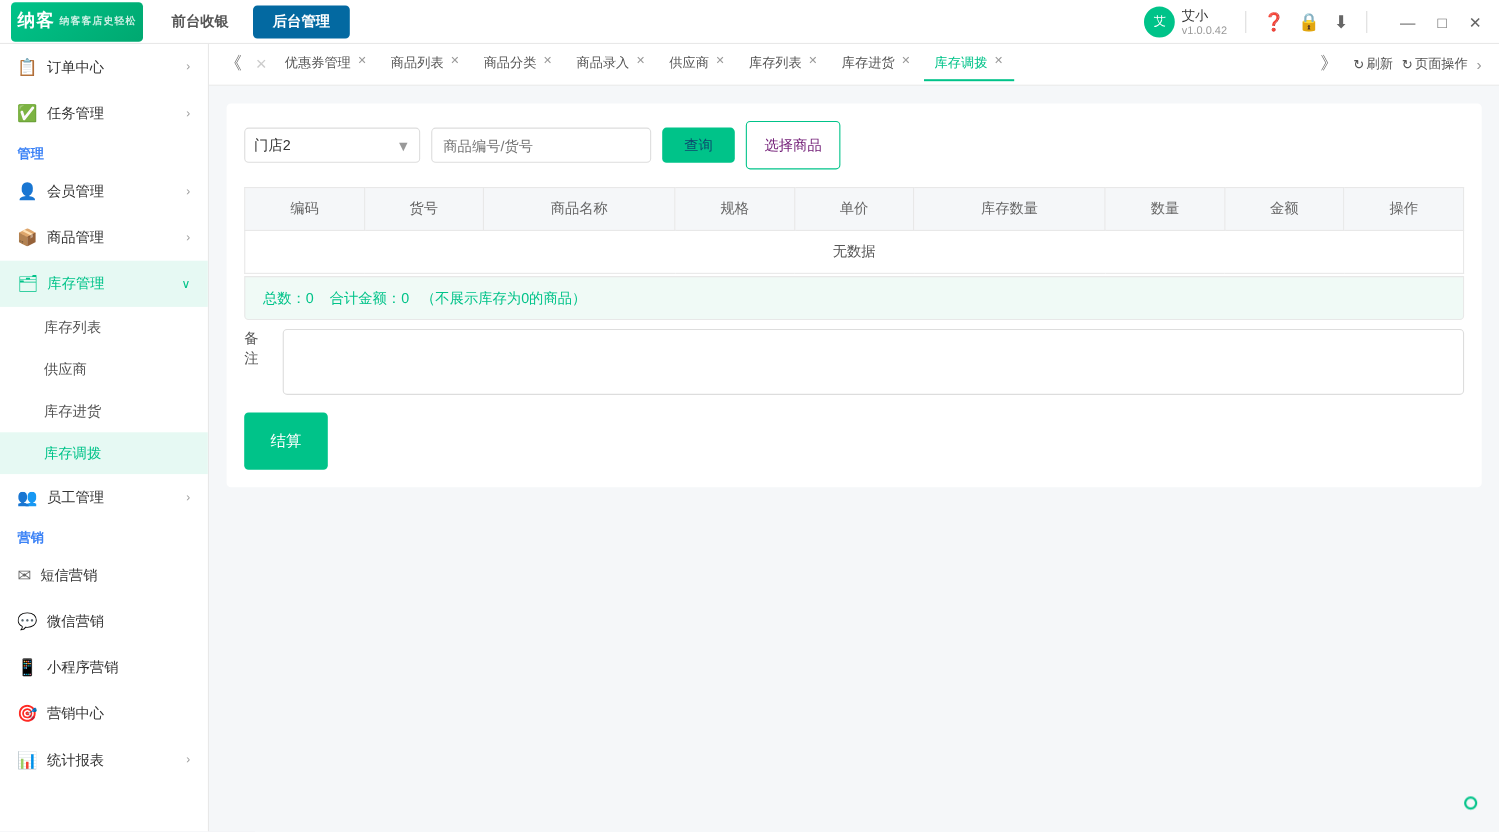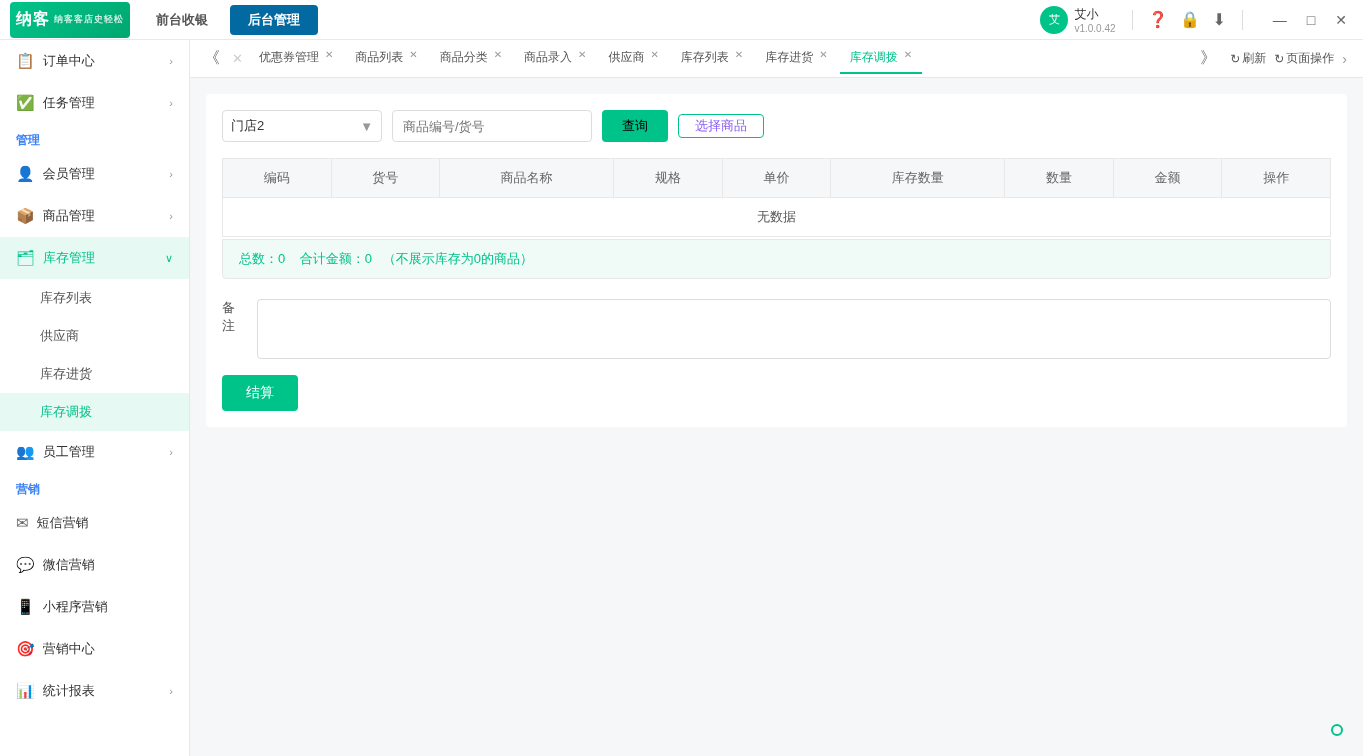--- a/index.html
+++ b/index.html
@@ -126,27 +126,27 @@
       display: flex; align-items: center; justify-content: space-between;
     }
     .search-input {
       width: 200px; height: 32px;
       border: 1px solid #ddd; border-radius: 4px;
       padding: 0 10px; font-size: 13px; color: #999;
       outline: none;
     }
     .btn-query {
       height: 32px; padding: 0 20px;
-      background: #00c389; color: #000000;
+      background: #00c389; color: #0c4a6e;
       border: none; border-radius: 4px;
       font-size: 13px; cursor: pointer;
     }
     .btn-select-goods {
-      height: 24px; padding: 0 16px;
-      background: #fff; color: #8b5cf6;
+      height: 44px; padding: 0 16px;
+      background: #fff; color: #701a75;
       border: 1px solid #00c389; border-radius: 4px;
       font-size: 13px; cursor: pointer;
     }
 
     
     .data-table { width: 100%; border-collapse: collapse; font-size: 13px; }
     .data-table th {
       background: #f5f7f9; color: #666;
       padding: 10px 8px; text-align: center;
       border: 1px solid #e8e8e8; font-weight: normal;
@@ -159,33 +159,33 @@
 
     
     .summary-row {
       background: #f0faf6; border: 1px solid #e8e8e8;
       padding: 10px 16px; font-size: 13px; color: #555;
       margin-top: 2px; border-radius: 0 0 4px 4px;
     }
     .summary-row span { color: #00c389; }
 
     
-    .remark-section { margin-top: 20px; }
+    .remark-section { margin-top: 8px; }
     .remark-label { font-size: 13px; color: #555; margin-bottom: 6px; }
     .remark-textarea {
       width: 100%; height: 60px;
       border: 1px solid #ddd; border-radius: 4px;
       padding: 6px 8px; font-size: 13px; color: #333;
       resize: none; outline: none;
     }
 
     
     .btn-submit {
       margin-top: 16px;
-      height: 36px; padding: 0 24px;
+      height: 52px; padding: 0 24px;
       background: #00c389; color: #fff;
       border: none; border-radius: 4px;
       font-size: 14px; cursor: pointer;
     }
 
     
     .cursor-dot {
       position: fixed; bottom: 20px; right: 20px;
       width: 12px; height: 12px;
       border: 2px solid #00c389; border-radius: 50%;

